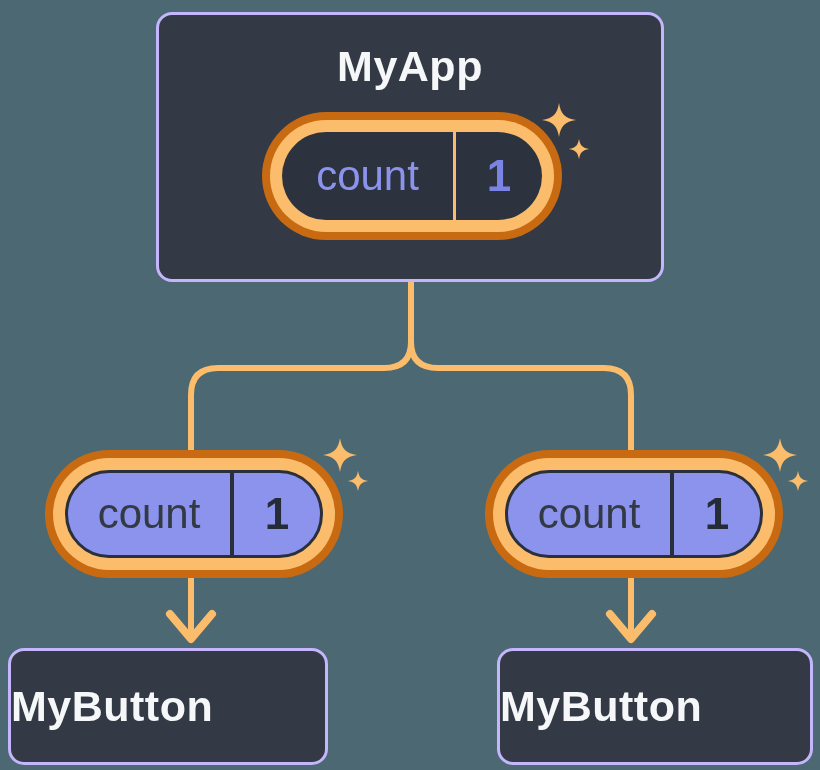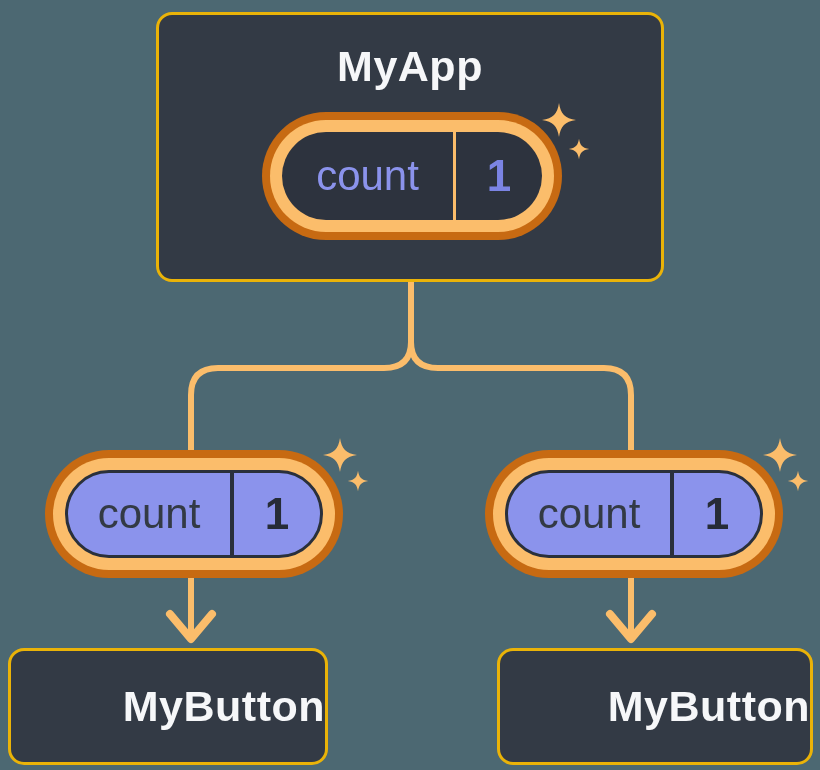--- a/index.html
+++ b/index.html
@@ -10,35 +10,35 @@
     overflow:hidden;
     font-family:"Liberation Sans", sans-serif;
   }
   svg.overlay{position:absolute;left:0;top:0;}
   #connector-layer{z-index:1;}
   #sparkle-layer{z-index:4;pointer-events:none;}
 
   .card{
     position:absolute;
     background:#333A45;
-    border:3px solid #eab308;
+    border:3px solid #c4b5fd;
     border-radius:16px;
     box-sizing:border-box;
     z-index:2;
   }
   .card-title{
     color:#F6F7F9;
     font-size:43px;
     font-weight:600;
     text-align:center;
     letter-spacing:0.5px;
   }
   #myapp-card{left:156px;top:12px;width:508px;height:270px;}
   #myapp-title{position:absolute;left:0;right:0;top:27px;}
-  .button-card{display:flex;align-items:center;justify-content:flex-end;}
+  .button-card{display:flex;align-items:center;justify-content:flex-start;}
   #mybutton-left{left:8px;top:648px;width:320px;height:117px;}
   #mybutton-right{left:497px;top:648px;width:316px;height:117px;}
 
   .pill{
     position:absolute;
     border-radius:999px;
     background:#C76A12;          
     padding:8px;
     box-sizing:border-box;
     z-index:3;

